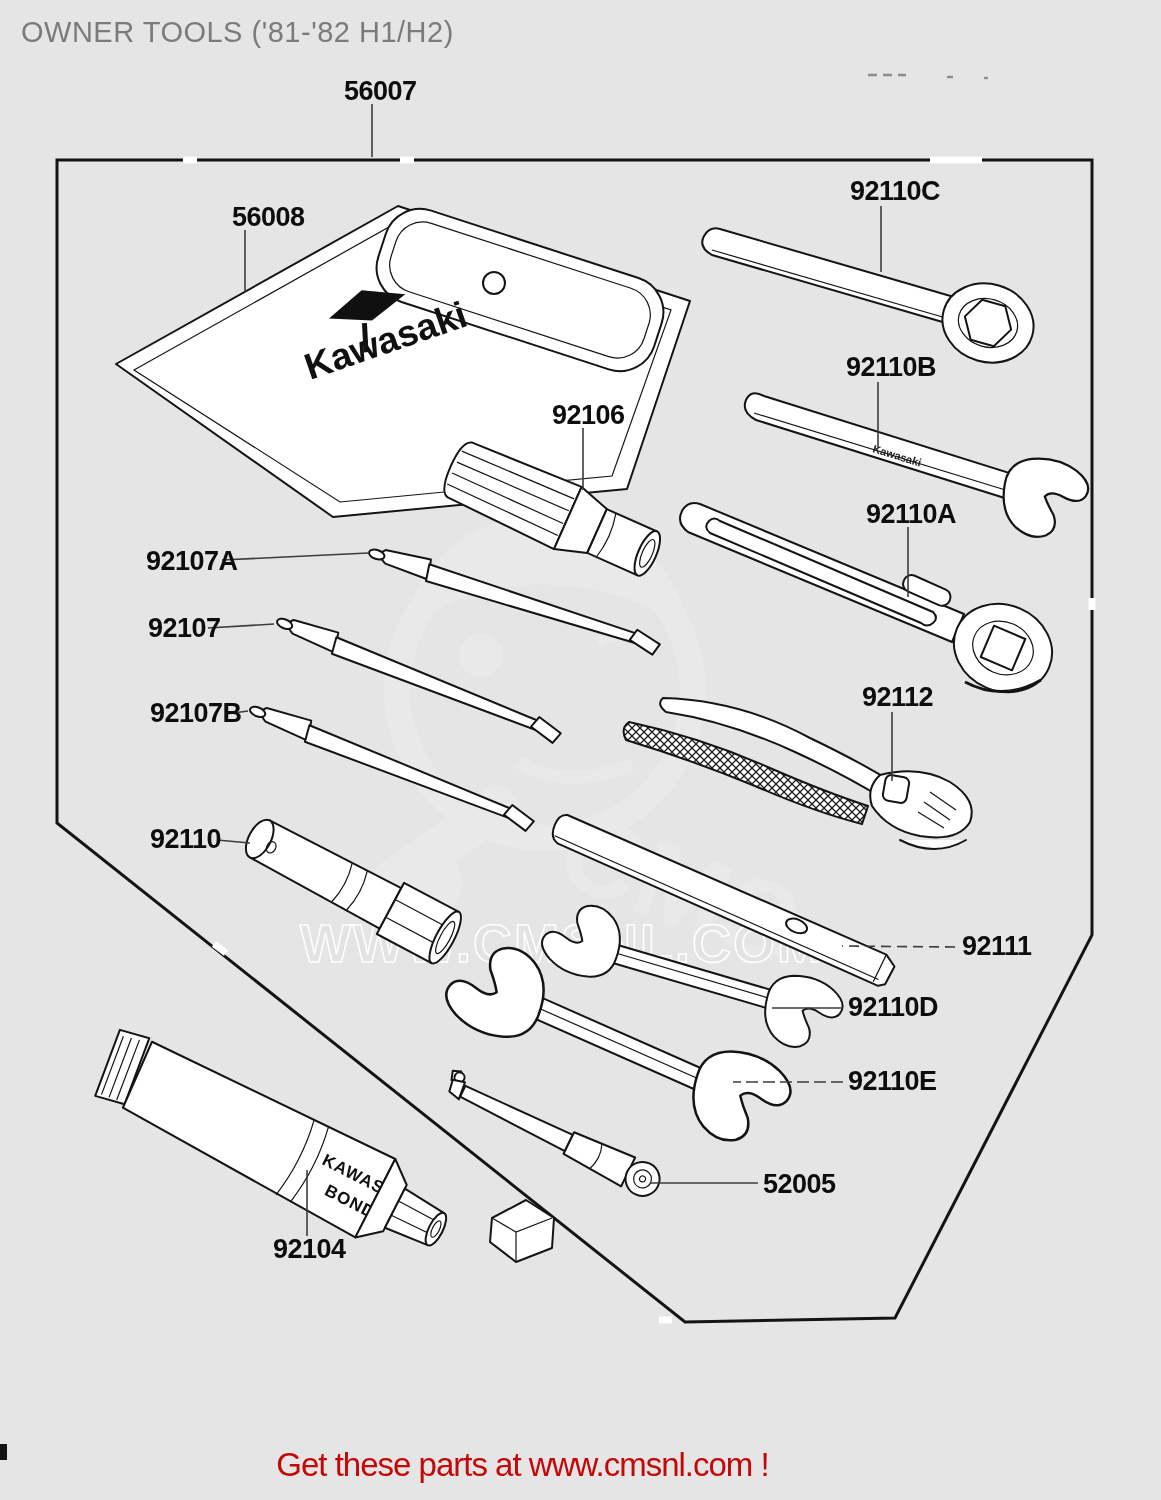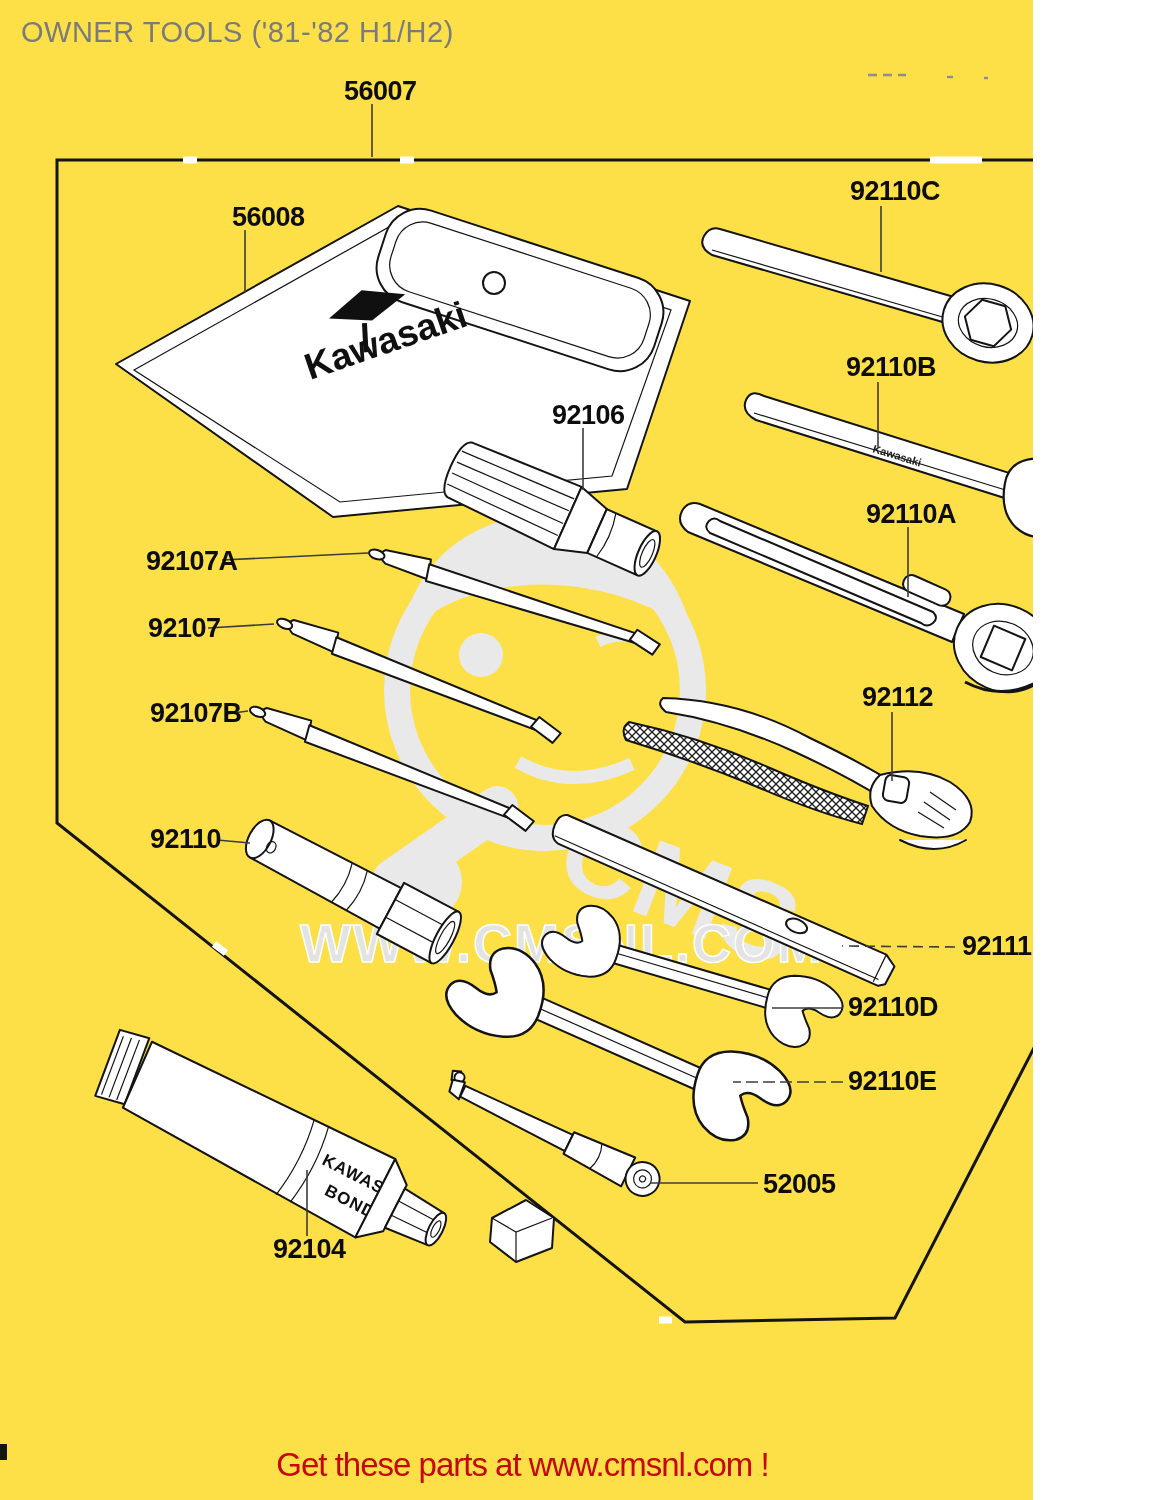--- a/index.html
+++ b/index.html
@@ -1,16 +1,16 @@
 <!DOCTYPE html>
 <html><head>
 <meta charset="utf-8">
 <style>
   html,body { margin:0; padding:0; background:#ffffff; }
-  .page { position:relative; width:1033px; height:1500px; background:#fde047;
+  .page { position:relative; width:1161px; height:1500px; background:#e5e5e5;
           font-family:"Liberation Sans", sans-serif; overflow:hidden; }
   .title { position:absolute; top:16px; left:21px; font-size:29px; color:#7b7b7b;
            letter-spacing:.5px; white-space:nowrap; }
   .footer { position:absolute; top:1446px; left:0; width:1045px; text-align:center;
             font-size:33px; color:#c40707; letter-spacing:-1px; white-space:nowrap; }
   svg.diagram { position:absolute; top:0; left:0; }
   .plabel { font:700 27px "Liberation Sans", sans-serif; fill:#0d0d0d; letter-spacing:-0.5px; }
   .tool   { fill:#ffffff; stroke:#141414; stroke-width:2; stroke-linejoin:round; stroke-linecap:round; }
   .thin   { fill:none; stroke:#141414; stroke-width:1.2; }
   .leader { stroke:#3c3c3c; stroke-width:1.6; fill:none; }

